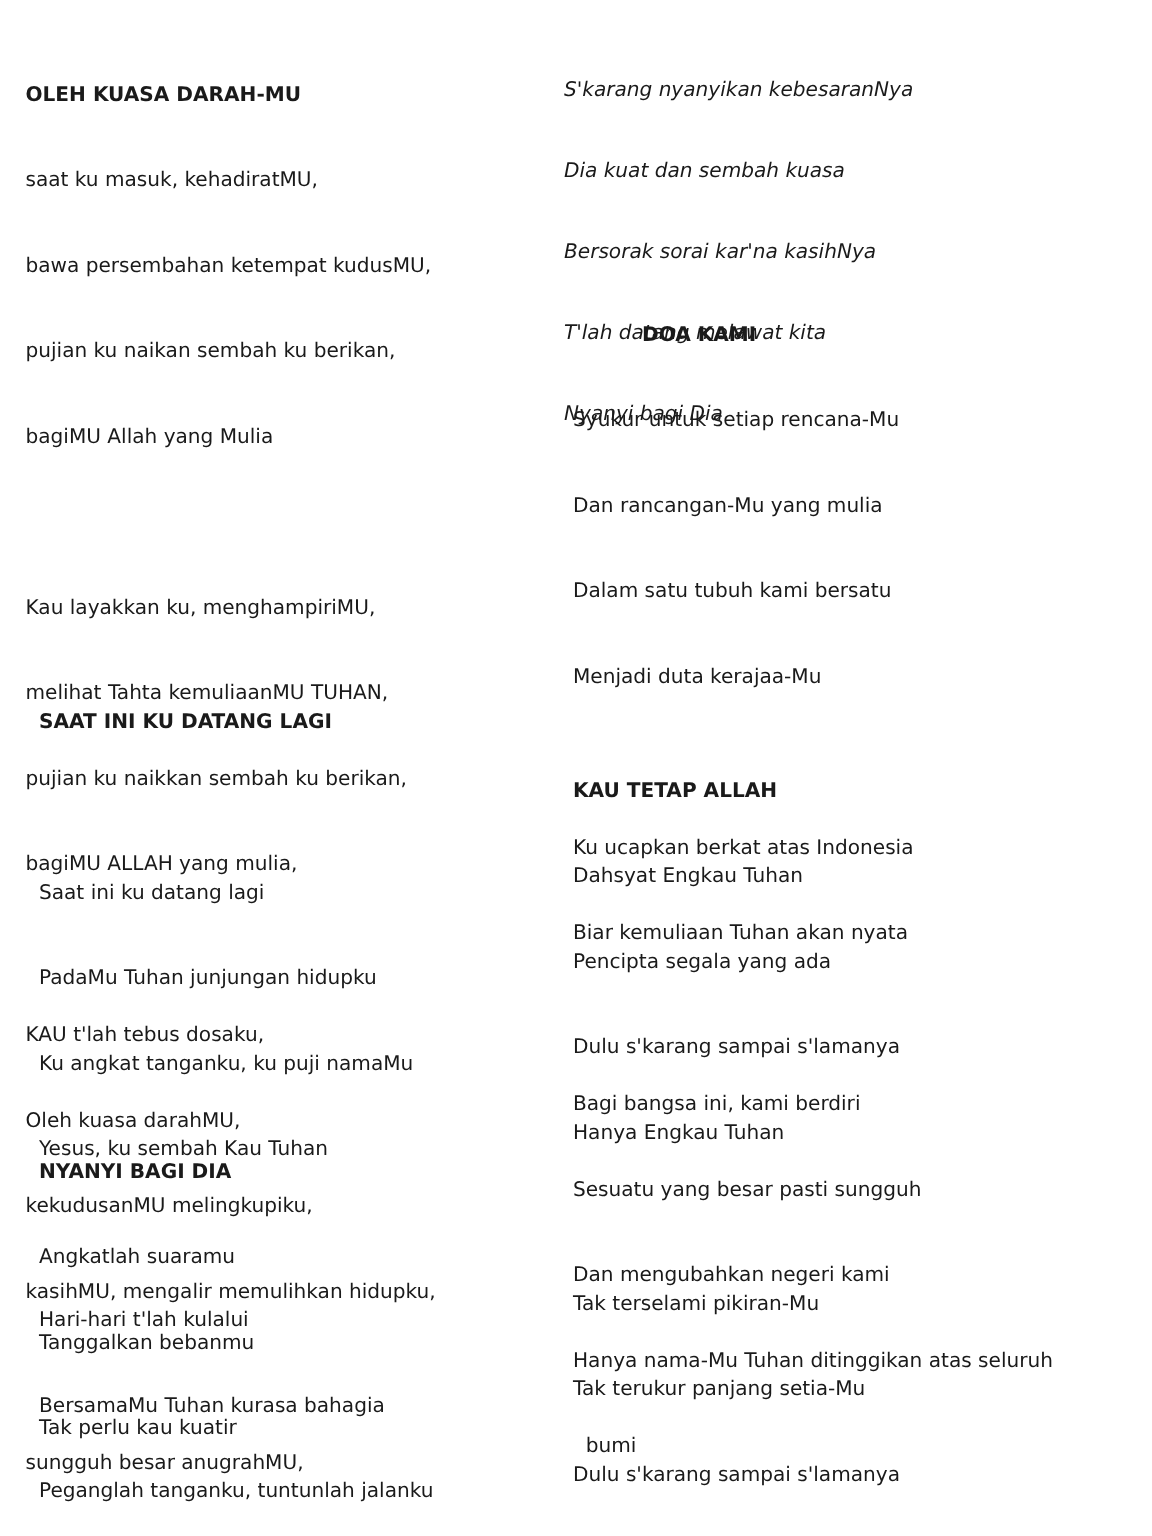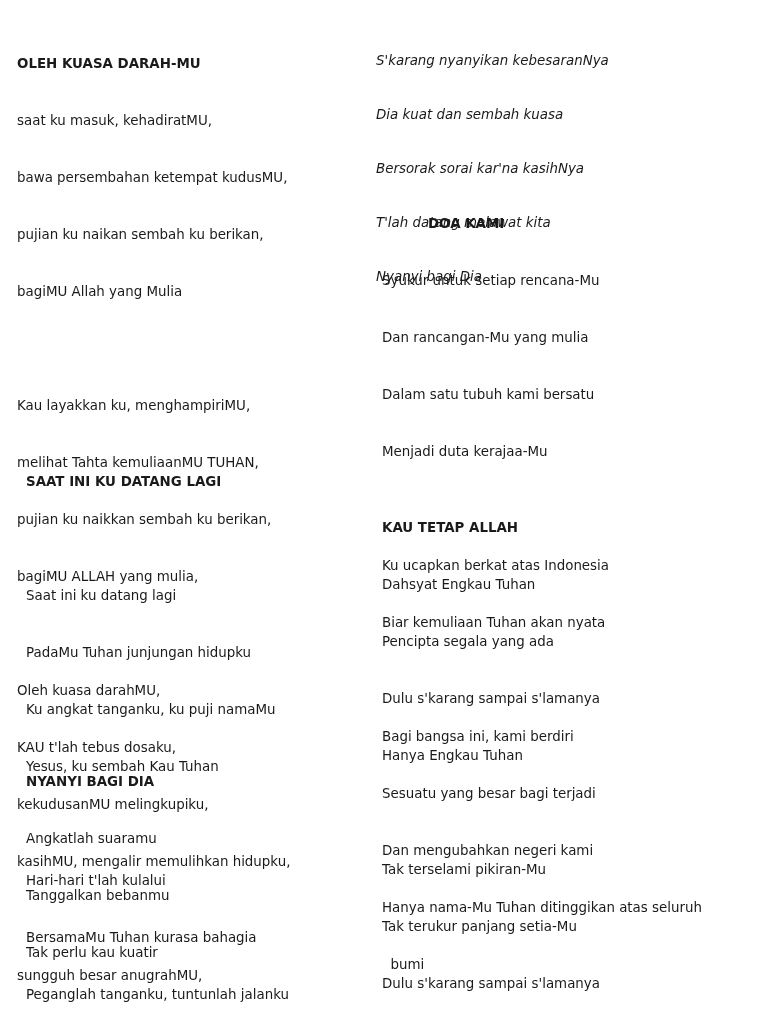--- a/index.html
+++ b/index.html
@@ -21,22 +21,22 @@
   <span class="line">saat ku masuk, kehadiratMU,</span>
   <span class="line">bawa persembahan ketempat kudusMU,</span>
   <span class="line">pujian ku naikan sembah ku berikan,</span>
   <span class="line">bagiMU Allah yang Mulia</span>
   <span class="gap"></span>
   <span class="line">Kau layakkan ku, menghampiriMU,</span>
   <span class="line">melihat Tahta kemuliaanMU TUHAN,</span>
   <span class="line">pujian ku naikkan sembah ku berikan,</span>
   <span class="line">bagiMU ALLAH yang mulia,</span>
   <span class="gap"></span>
+  <span class="line">KAU t'lah tebus dosaku,</span>
   <span class="line">Oleh kuasa darahMU,</span>
-  <span class="line">KAU t'lah tebus dosaku,</span>
   <span class="line">kekudusanMU melingkupiku,</span>
   <span class="line">kasihMU, mengalir memulihkan hidupku,</span>
   <span class="gap"></span>
   <span class="line">sungguh besar anugrahMU,</span>
   <span class="line">KAU selamatkan hidupku,</span>
   
   
 </div>
 
 <div class="block" style="left:26px; top:434px;">
@@ -81,21 +81,21 @@
   <span class="line title" style="padding-left:46px">DOA KAMI</span>
   <span class="line">Syukur untuk setiap rencana-Mu</span>
   <span class="line">Dan rancangan-Mu yang mulia</span>
   <span class="line">Dalam satu tubuh kami bersatu</span>
   <span class="line">Menjadi duta kerajaa-Mu</span>
   <span class="gap"></span>
   <span class="line">Ku ucapkan berkat atas Indonesia</span>
   <span class="line">Biar kemuliaan Tuhan akan nyata</span>
   <span class="gap"></span>
   <span class="line">Bagi bangsa ini, kami berdiri</span>
-  <span class="line">Sesuatu yang besar bagi terjadi</span>
+  <span class="line">Sesuatu yang besar pasti sungguh</span>
   <span class="line">Dan mengubahkan negeri kami</span>
   <span class="line">Hanya nama-Mu Tuhan ditinggikan atas seluruh</span>
   <span class="line">  bumi</span>
 </div>
 
 <div class="block" style="left:382px; top:480px;">
   <span class="line title">KAU TETAP ALLAH</span>
   <span class="line">Dahsyat Engkau Tuhan</span>
   <span class="line">Pencipta segala yang ada</span>
   <span class="line">Dulu s'karang sampai s'lamanya</span>

